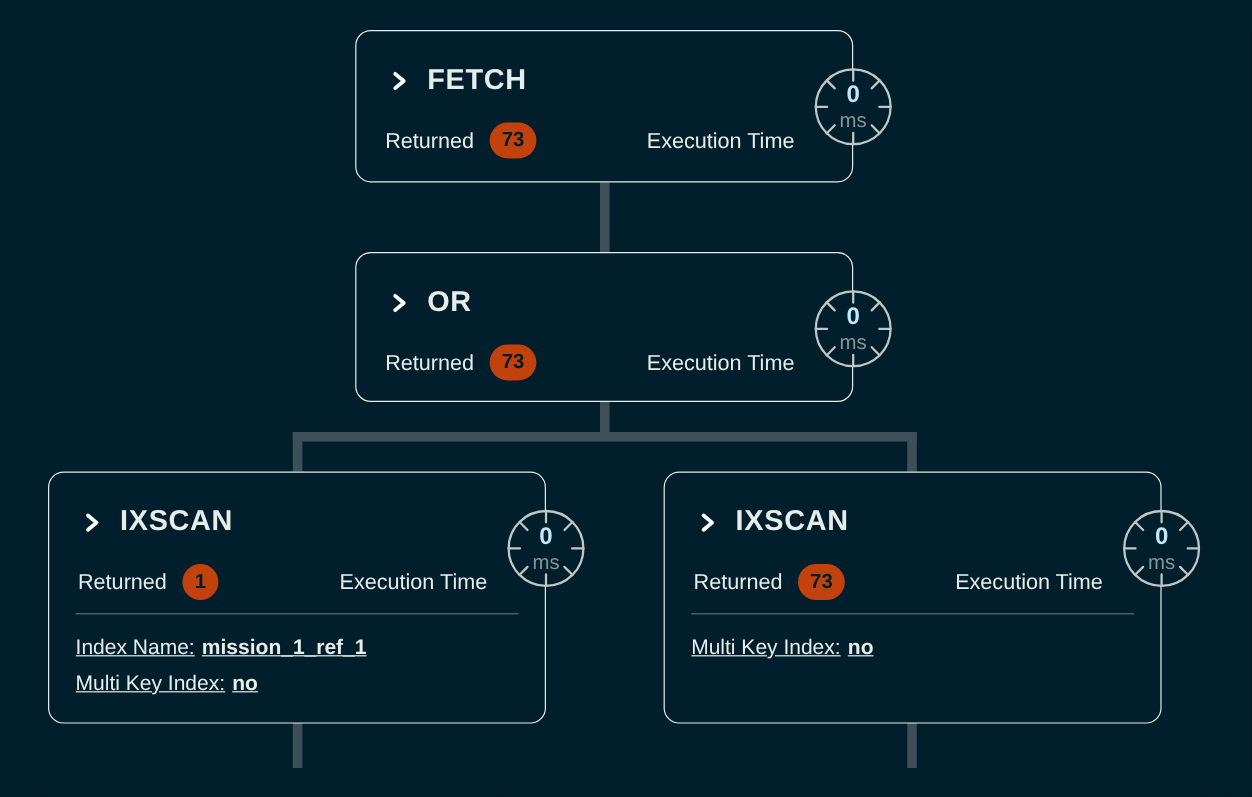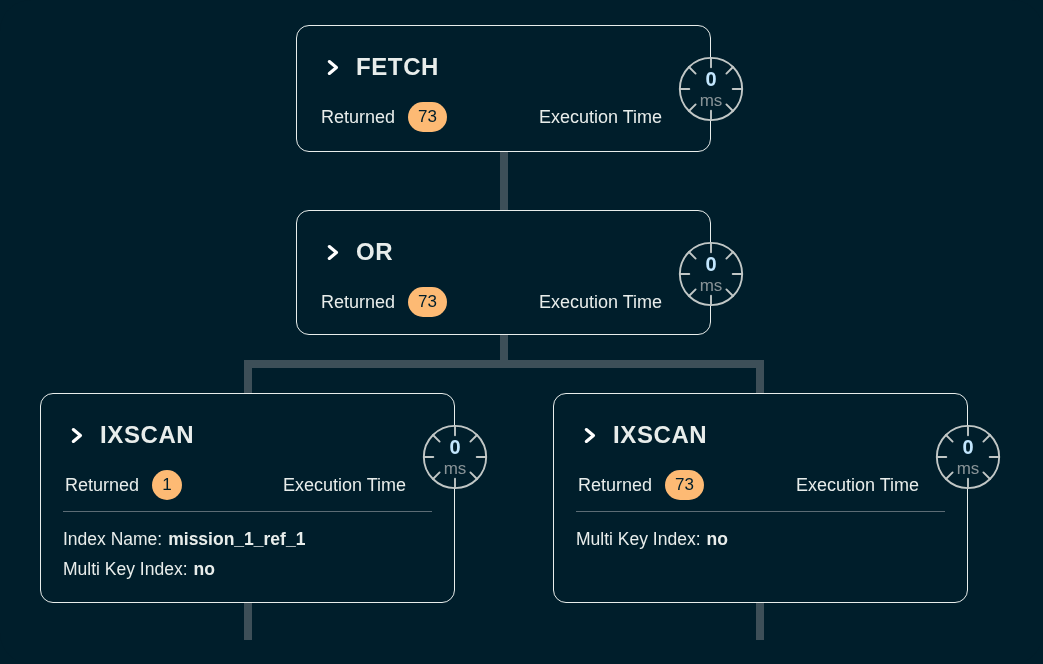--- a/index.html
+++ b/index.html
@@ -75,39 +75,40 @@
   }
   .badge {
     display: inline-flex;
     align-items: center;
     justify-content: center;
     min-width: 30px;
     height: 30px;
     padding: 0 10px;
     box-sizing: border-box;
     border-radius: 15px;
-    background: #fdba74;
+    background: #c2410c;
     color: #001E2B;
     font-size: 17px;
-    font-weight: 400;
+    font-weight: 700;
   }
   .divider {
     border: none;
     border-top: 1px solid #5C6C75;
     margin: 11px 22px 0 22px;
   }
   .node-details {
     padding: 12px 22px 0 22px;
   }
   .detail-line {
     color: #E8EDEB;
     font-size: 17.5px;
     line-height: 30px;
     white-space: nowrap;
     overflow: hidden;
+    text-decoration: underline;
   }
   .detail-line b { font-weight: 700; }
   .detail-label { margin-right: 6px; }
   
   .clock {
     position: absolute;
     width: 68px;
     height: 68px;
     right: -35px;
     top: 29px;

